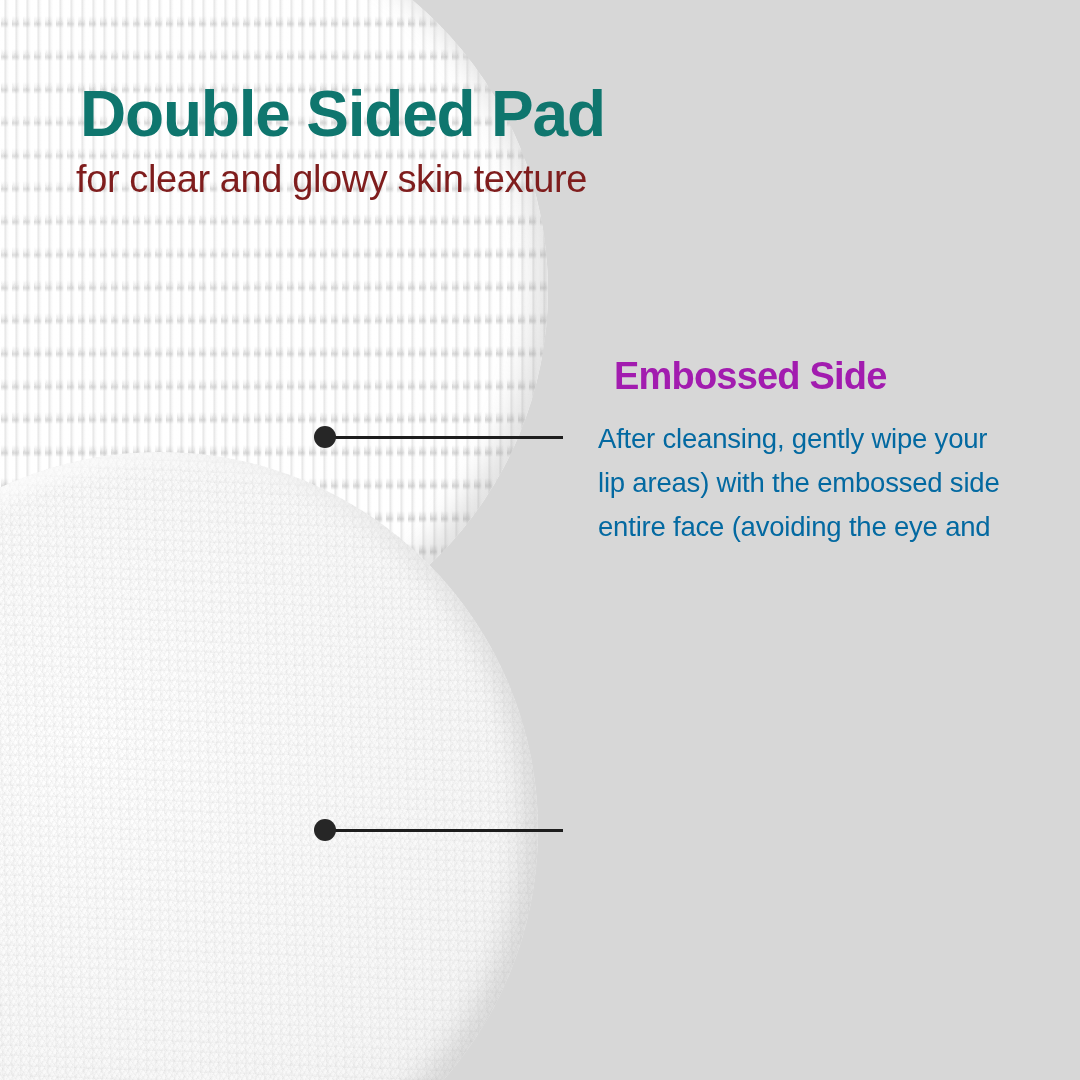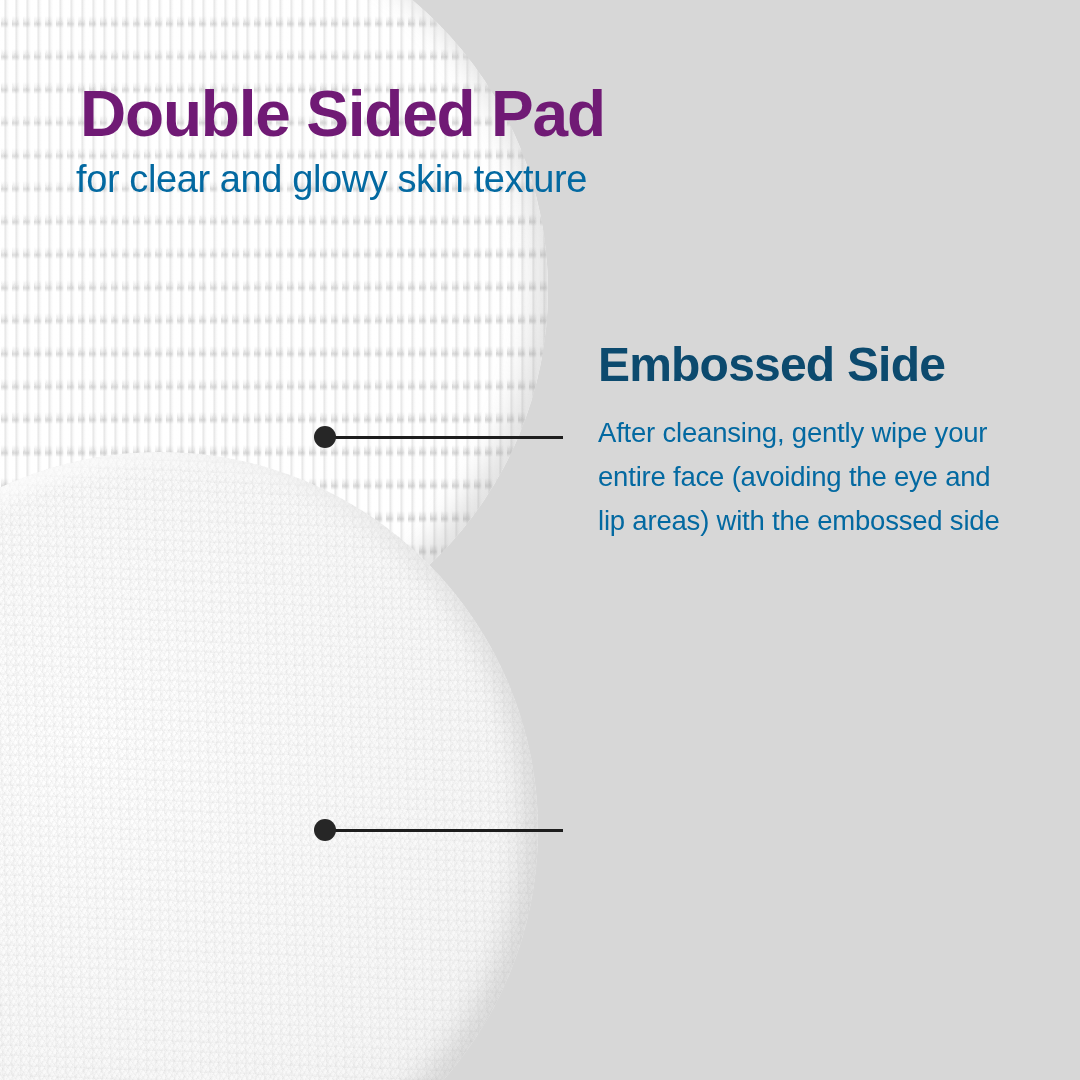--- a/index.html
+++ b/index.html
@@ -102,42 +102,42 @@
       radial-gradient(circle at 42% 38%, #ffffff 0%, #f8f8f8 62%, #ededed 100%);
   }
 
   
   #header { position: absolute; left: 80px; top: 82px; }
   #title {
     margin: 0;
     font-size: 64px;
     font-weight: 700;
     letter-spacing: -1.2px;
-    color: #701a75;
+    color: #0f766e;
     line-height: 1.0;
     white-space: nowrap;
   }
   #subtitle {
     margin: 14px 0 0 -4px;
     font-size: 38px;
     font-weight: 400;
     letter-spacing: -0.4px;
-    color: #0369a1;
+    color: #7f1d1d;
     line-height: 1.0;
     white-space: nowrap;
   }
 
   
   .callout { position: absolute; }
   .callout-heading {
-    margin: 0;
-    font-size: 48px;
+    margin: 16px;
+    font-size: 38px;
     font-weight: 700;
     letter-spacing: -0.8px;
-    color: #0c4a6e;
+    color: #a21caf;
     line-height: 1.0;
     white-space: nowrap;
   }
   .callout-body {
     margin: 22px 0 0 0;
     font-size: 27.5px;
     font-weight: 400;
     letter-spacing: -0.2px;
     color: #0369a1;
     line-height: 44px;
@@ -184,22 +184,22 @@
 
   <div id="leader-embossed" class="leader">
     <span class="leader-line"></span>
     <span class="leader-dot"></span>
   </div>
 
   <div id="callout-embossed" class="callout">
     <h2 class="callout-heading">Embossed Side</h2>
     <p class="callout-body">
       <span>After cleansing, gently wipe your</span>
+      <span>lip areas) with the embossed side</span>
       <span>entire face (avoiding the eye and</span>
-      <span>lip areas) with the embossed side</span>
     </p>
   </div>
 
   <div id="leader-soft" class="leader">
     <span class="leader-line"></span>
     <span class="leader-dot"></span>
   </div>
 
 
 </div>

